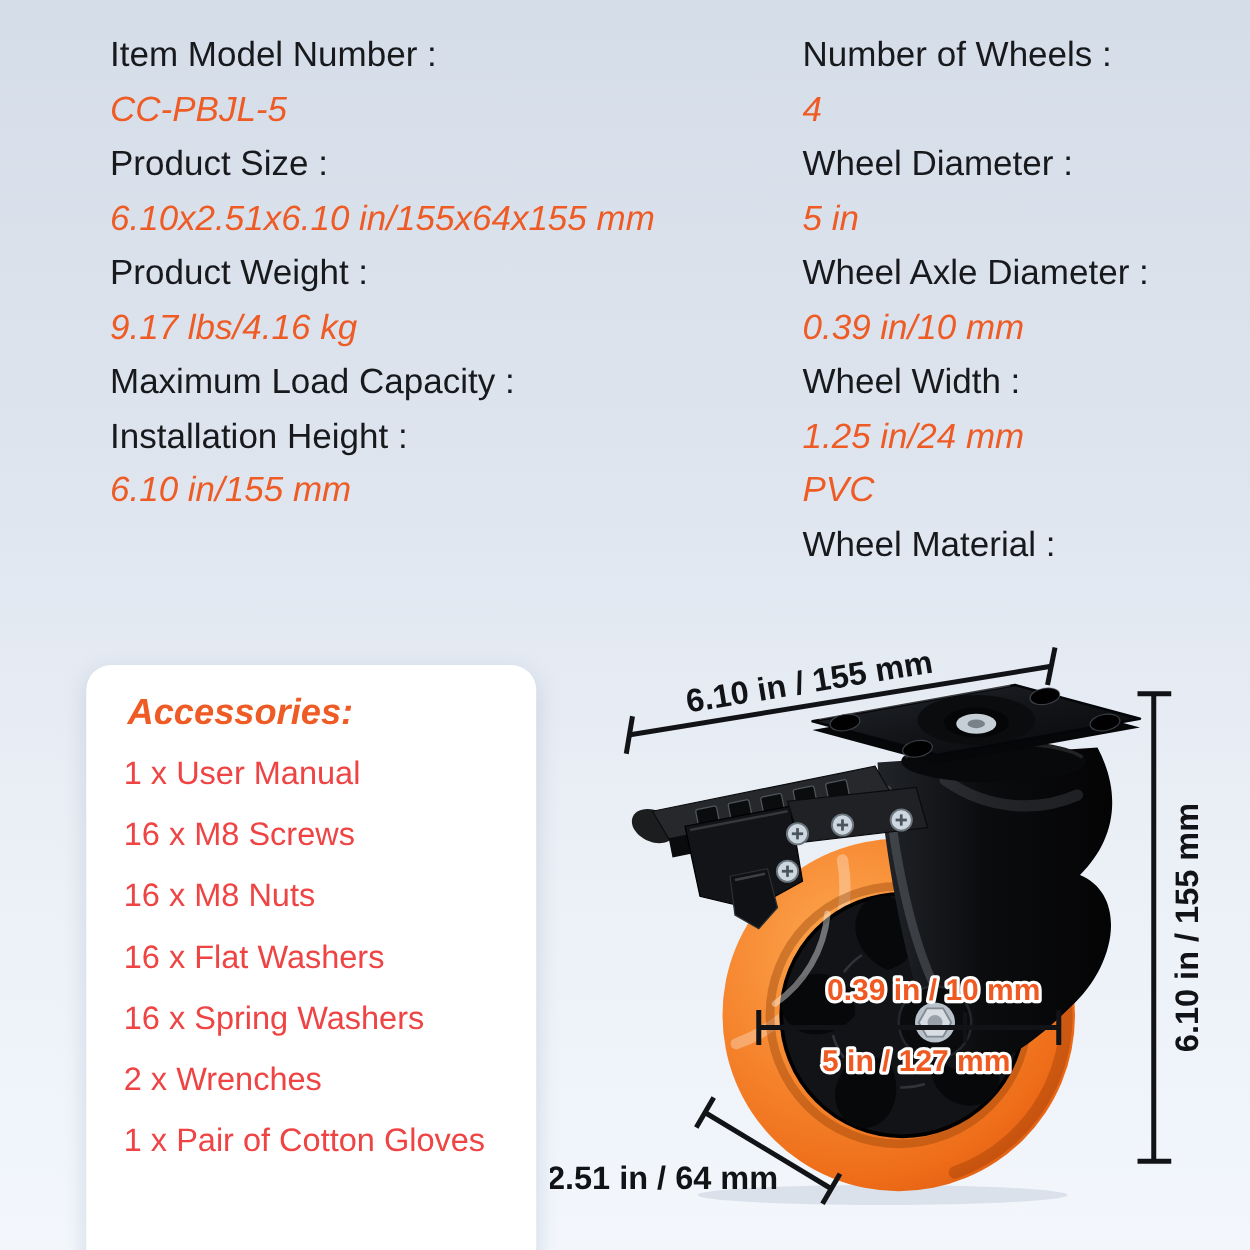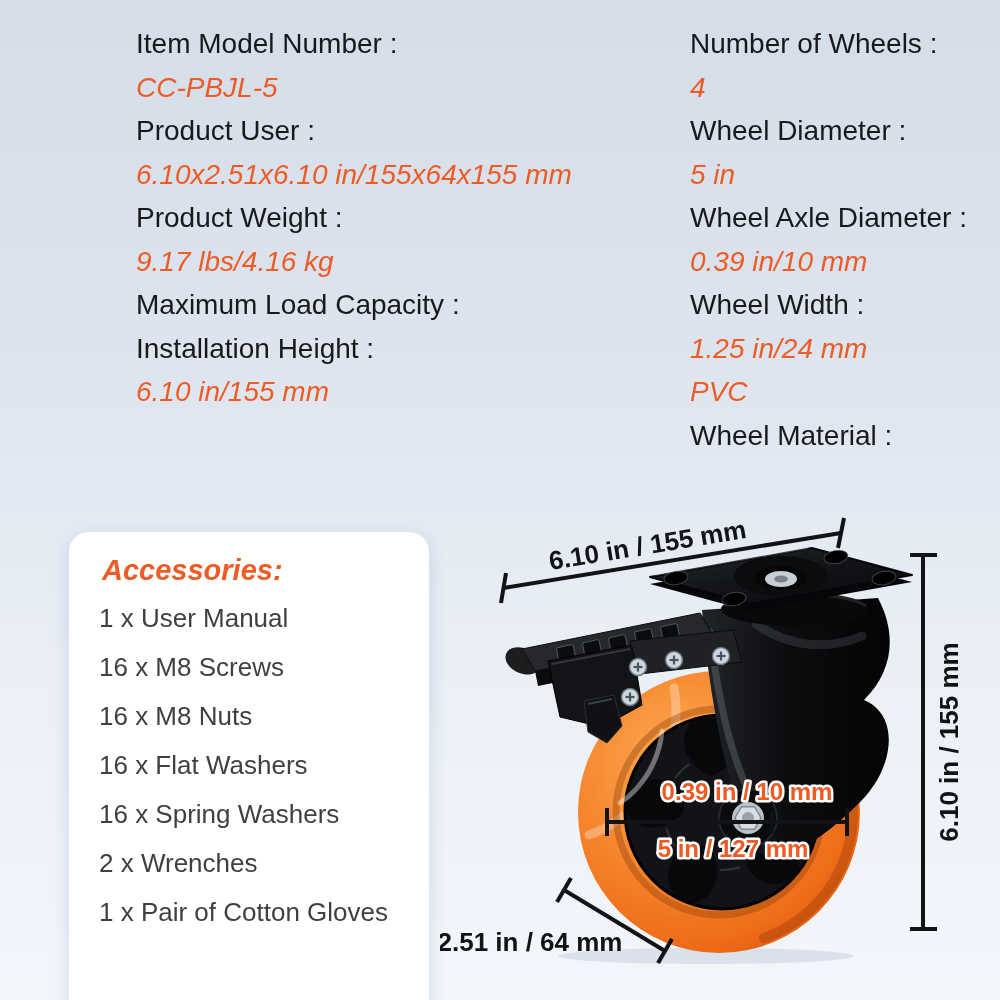--- a/index.html
+++ b/index.html
@@ -1,55 +1,55 @@
 <!DOCTYPE html>
 <html><head>
 <meta charset="utf-8">
 <style>
   html,body{margin:0;padding:0;}
   .stage{
     position:relative;width:1000px;height:1000px;overflow:hidden;
     background:linear-gradient(180deg,#d5dde8 0%,#dde4ee 35%,#eaeff6 65%,#f3f7fc 100%);
     font-family:"Liberation Sans",sans-serif;
   }
-  .spec-col{position:absolute;top:22px;margin-left:48px;}
+  .spec-col{position:absolute;top:22px;}
   .spec-col.left{left:88px;}
   .spec-col.right{left:642px;}
   .spec-line{height:43.5px;line-height:43.5px;font-size:28px;white-space:nowrap;}
   .spec-label{color:#17191d;}
   .spec-value{color:#ee5b25;font-weight:normal;font-style:italic;}
   .acc-card{
     position:absolute;left:69px;top:532px;width:360px;height:516px;
     background:#ffffff;border-radius:20px;
     box-shadow:0 6px 18px rgba(125,145,175,.30);
   }
   .acc-title{
     position:absolute;left:33px;top:14px;height:48px;line-height:48px;
     font-size:29px;font-weight:bold;font-style:italic;color:#ee5b25;white-space:nowrap;
   }
   .acc-list{position:absolute;left:30px;top:62px;margin:0;padding:0;list-style:none;}
-  .acc-list li{height:49px;line-height:49px;font-size:26px;color:#404040;white-space:nowrap;}
+  .acc-list li{height:49px;line-height:49px;font-size:26px;color:#ef4444;white-space:nowrap;}
   .caster-svg{position:absolute;left:440px;top:495px;width:560px;height:492px;}
   .dim-black{font-size:26px;font-weight:bold;fill:#121316;}
   .dim-orange{
     font-size:24px;font-weight:bold;fill:#ef5a22;
     stroke:#ffffff;stroke-width:5;paint-order:stroke;stroke-linejoin:round;
   }
   .dim-stroke{stroke:#121316;stroke-width:4;fill:none;}
   .dim-stroke-thin{stroke:#121316;stroke-width:3.5;fill:none;}
 </style>
 </head>
 <body>
 
 <div class="stage">
 
   <div class="spec-col left">
     <div class="spec-line spec-label">Item Model Number :</div>
     <div class="spec-line spec-value">CC-PBJL-5</div>
-    <div class="spec-line spec-label">Product User :</div>
+    <div class="spec-line spec-label">Product Size :</div>
     <div class="spec-line spec-value">6.10x2.51x6.10 in/155x64x155 mm</div>
     <div class="spec-line spec-label">Product Weight :</div>
     <div class="spec-line spec-value">9.17 lbs/4.16 kg</div>
     <div class="spec-line spec-label">Maximum Load Capacity :</div>
     <div class="spec-line spec-label">Installation Height :</div>
     <div class="spec-line spec-value">6.10 in/155 mm</div>
   </div>
 
   <div class="spec-col right">
     <div class="spec-line spec-label">Number of Wheels :</div>

